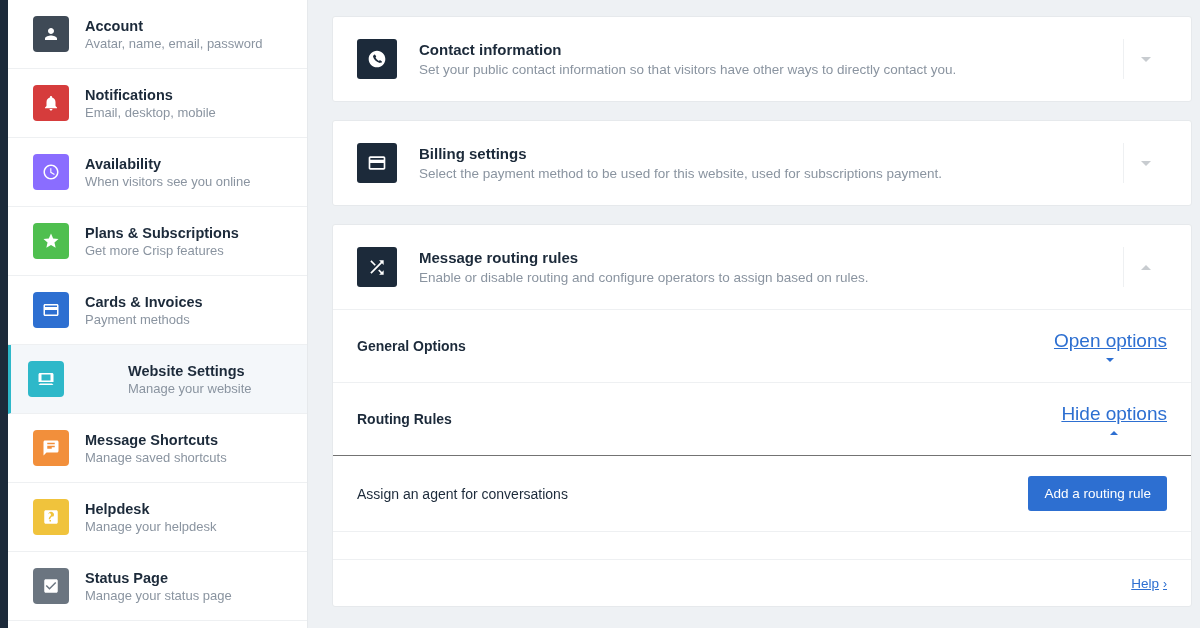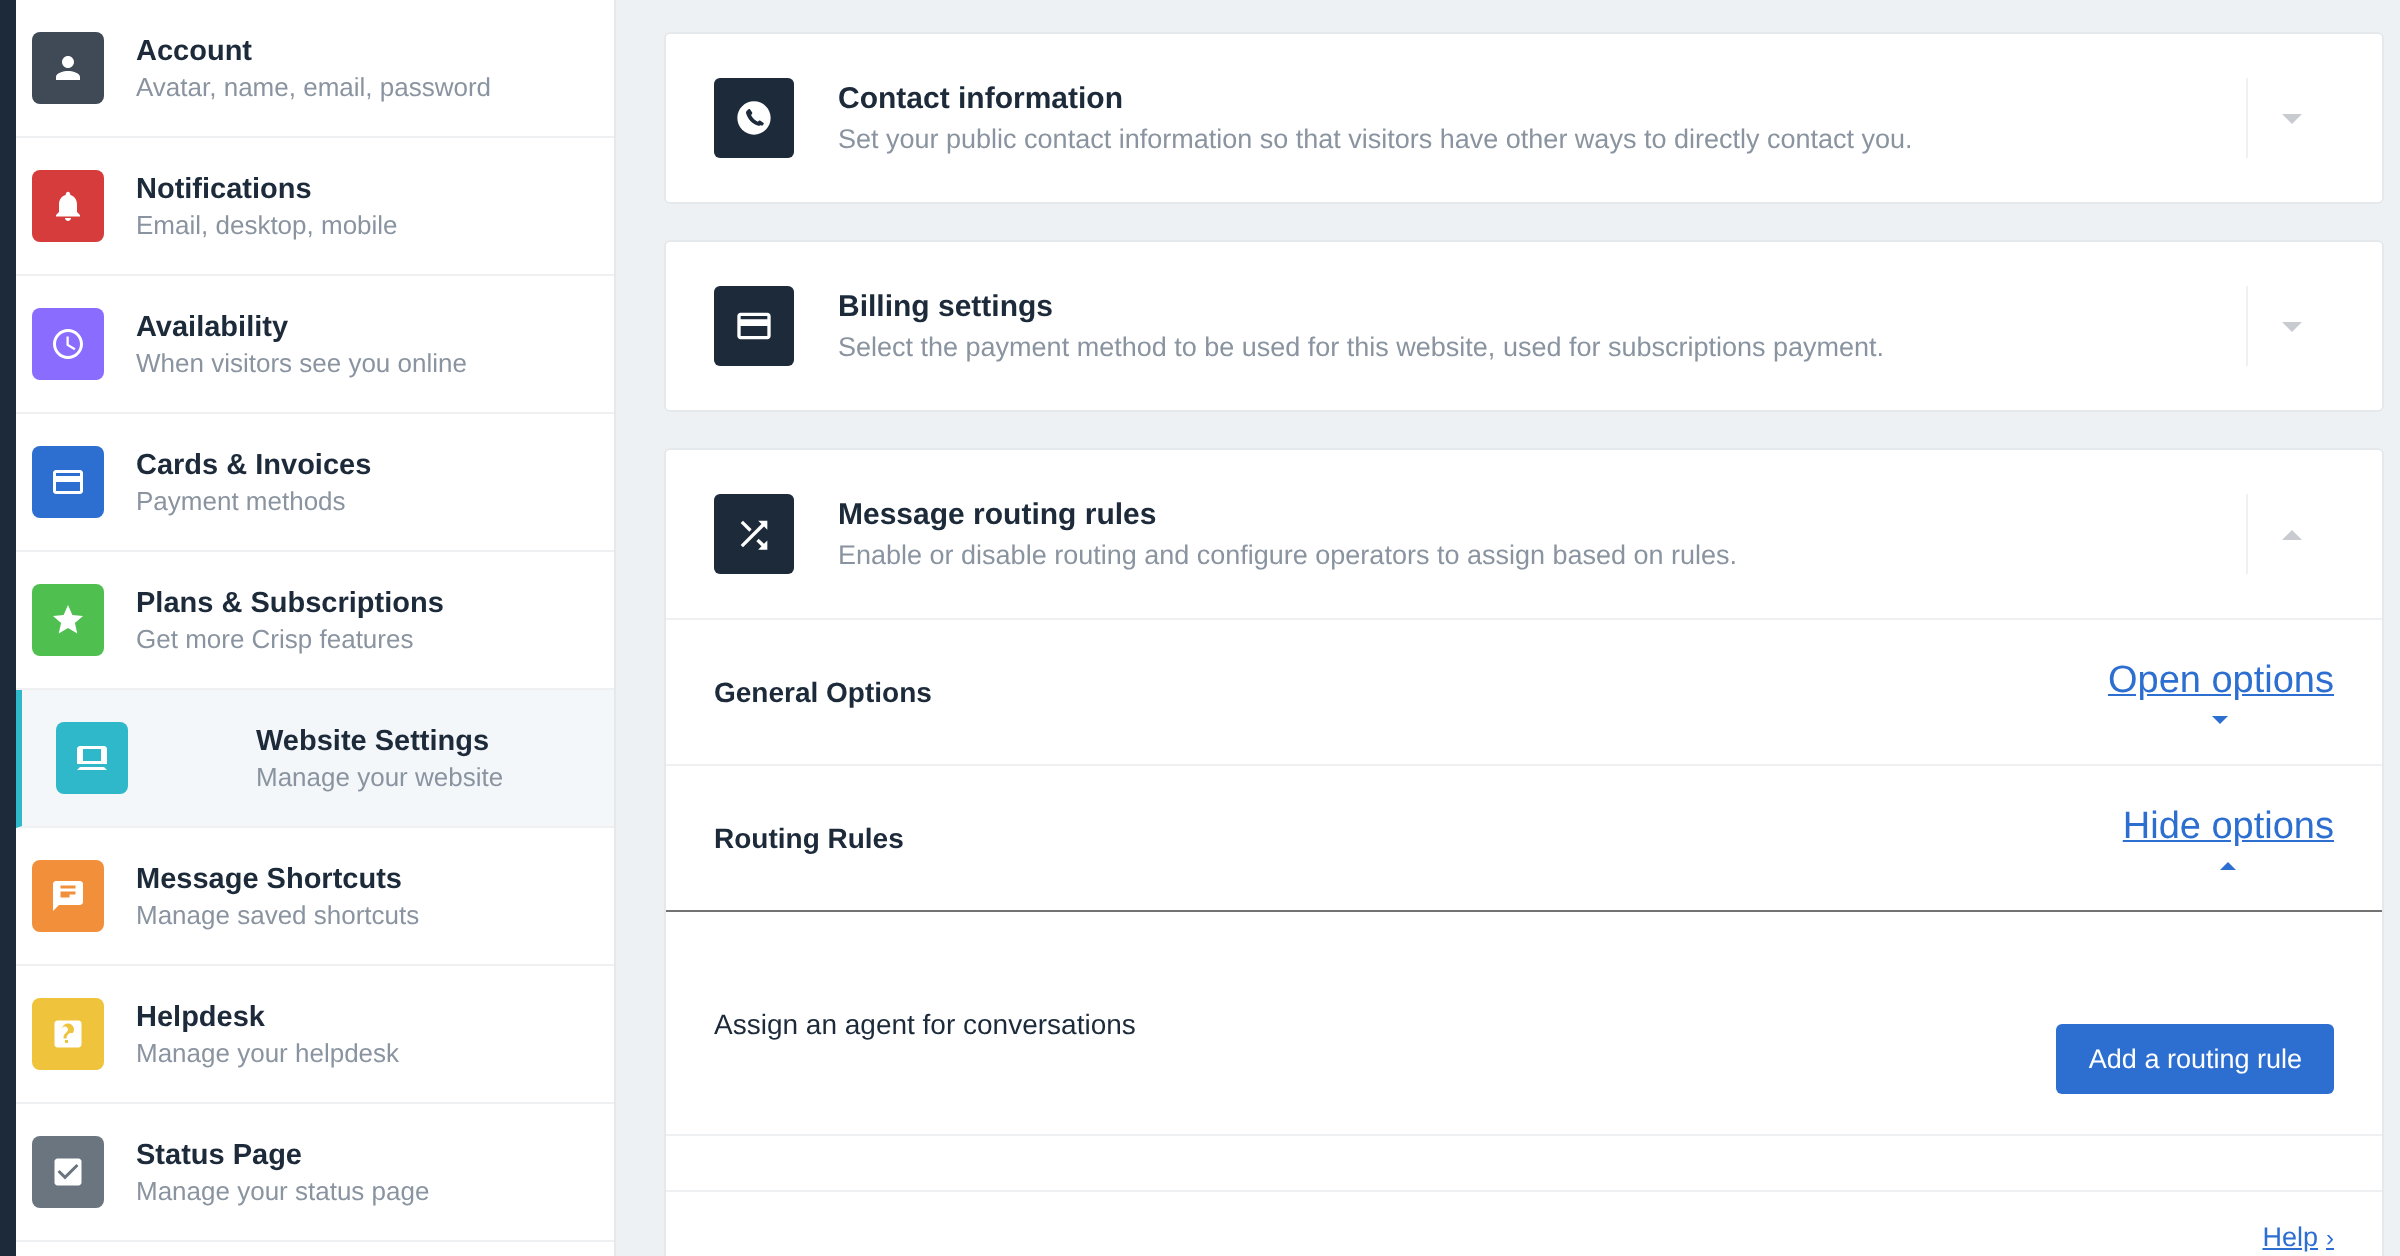--- a/index.html
+++ b/index.html
@@ -1,19 +1,19 @@
 <!DOCTYPE html>
 <html><head>
 <meta charset="utf-8">
 <style>
 * { margin: 0; padding: 0; box-sizing: border-box; }
 body { font-family: -apple-system, BlinkMacSystemFont, "Segoe UI", Helvetica, Arial, sans-serif; background: #eef1f4; width: 1200px; height: 628px; overflow: hidden; display: flex; }
 .leftbar { width: 8px; background: #1c2a3a; flex-shrink: 0; }
 .sidebar { width: 300px; background: #fff; border-right: 1px solid #e6e9ec; flex-shrink: 0; overflow-y: auto; }
-.sidebar-item { display: flex; align-items: center; padding: 16px 8px; border-bottom: 1px solid #eef0f2; cursor: pointer; }
+.sidebar-item { display: flex; align-items: center; padding: 16px 25px; border-bottom: 1px solid #eef0f2; cursor: pointer; }
 .sidebar-item.active { background: #f4f7fa; border-left: 3px solid #2eb8c9; padding-left: 17px; gap: 48px; }
 .sidebar-icon { width: 36px; height: 36px; border-radius: 4px; display: flex; align-items: center; justify-content: center; flex-shrink: 0; margin-right: 16px; }
 .sidebar-icon svg { width: 18px; height: 18px; fill: #fff; }
 .sidebar-text { display: flex; flex-direction: column; }
 .sidebar-title { font-size: 14.5px; font-weight: 700; color: #1c2a3a; }
 .sidebar-sub { font-size: 13px; color: #8a94a0; margin-top: 2px; }
 .ic-account{background:#3f4a56}.ic-bell{background:#d63c3c}.ic-clock{background:#8a6dff}.ic-card{background:#2d6fd1}.ic-star{background:#4fbf4f}.ic-laptop{background:#2eb8c9}.ic-chat{background:#f28f3b}.ic-help{background:#f0c33c}.ic-check{background:#6b7580}
 .main { flex: 1; padding: 16px 8px 0 24px; overflow-y: auto; }
 .panel { background: #fff; border: 1px solid #e6e9ec; border-radius: 3px; margin-bottom: 18px; }
 .panel-header { display: flex; align-items: center; padding: 22px 24px; }
@@ -27,21 +27,21 @@
 .chev.down { border-top: 5px solid #c8ccd0; }
 .chev.up { border-bottom: 5px solid #c8ccd0; }
 .section-row { display: flex; align-items: center; justify-content: space-between; padding: 20px 24px; border-top: 1px solid #eef0f2; }
 .section-label { font-size: 14px; font-weight: 600; color: #1c2a3a; }
 .link-action { font-size: 19px; color: #2d6fd1; text-decoration: underline; cursor: pointer; display: inline-flex; align-items: center; gap: 6px; flex-direction: column; }
 .link-action .chev { border-left-width:4px; border-right-width:4px; }
 .link-action .chev.down { border-top: 4px solid #2d6fd1; }
 .link-action .chev.up { border-bottom: 4px solid #2d6fd1; }
 .subrow { display: flex; align-items: center; justify-content: space-between; padding: 20px 24px; border-top: 1px solid #737373; }
 .subrow-label { font-size: 14px; color: #1c2a3a; }
-.btn-primary { background: #2d6fd1; color: #fff; border: none; border-radius: 3px; padding: 10px 16px; font-size: 13.5px; font-weight: 500; cursor: pointer; margin-top: 36px; }
+.btn-primary { background: #2d6fd1; color: #fff; border: none; border-radius: 3px; padding: 10px 16px; font-size: 13.5px; font-weight: 500; cursor: pointer; }
 .thinrow { border-top: 1px solid #eef0f2; padding: 6px 24px; height: 16px; }
 .help-row { border-top: 1px solid #eef0f2; padding: 14px 24px; text-align: right; margin-top: 12px; }
 .help-row a { font-size: 13.5px; color: #2d6fd1; text-decoration: underline; cursor: pointer; }
 .help-row .arr { font-size: 12px; color: #2d6fd1; margin-left: 4px; }
 </style>
 </head>
 <body>
 
 <div class="leftbar"></div>
 
@@ -77,40 +77,40 @@
           <path d="M12 2C6.5 2 2 6.5 2 12s4.5 10 10 10 10-4.5 10-10S17.5 2 12 2zm0 18c-4.4 0-8-3.6-8-8s3.6-8 8-8 8 3.6 8 8-3.6 8-8 8zm.5-13H11v6l5.2 3.1.8-1.3-4.5-2.7V7z"></path>
         </svg>
       </div>
     <div class="sidebar-text">
       <span class="sidebar-title">Availability</span>
       <span class="sidebar-sub">When visitors see you online</span>
     </div>
   </div>
 
   <div class="sidebar-item">
+    <div class="sidebar-icon ic-star">
+        <svg viewBox="0 0 24 24">
+          <path d="M12 17.3L18.2 21l-1.6-7 5.4-4.7-7.1-.6L12 2 9.1 8.7 2 9.3l5.4 4.7-1.6 7z"></path>
+        </svg>
+      </div>
+    <div class="sidebar-text">
+      <span class="sidebar-title">Plans &amp; Subscriptions</span>
+      <span class="sidebar-sub">Get more Crisp features</span>
+    </div>
+  </div>
+
+  <div class="sidebar-item">
     <div class="sidebar-icon ic-card">
         <svg viewBox="0 0 24 24">
           <path d="M20 4H4c-1.1 0-2 .9-2 2v12c0 1.1.9 2 2 2h16c1.1 0 2-.9 2-2V6c0-1.1-.9-2-2-2zm0 14H4v-6h16v6zm0-10H4V6h16v2z"></path>
         </svg>
       </div>
     <div class="sidebar-text">
       <span class="sidebar-title">Cards &amp; Invoices</span>
       <span class="sidebar-sub">Payment methods</span>
-    </div>
-  </div>
-
-  <div class="sidebar-item">
-    <div class="sidebar-icon ic-star">
-        <svg viewBox="0 0 24 24">
-          <path d="M12 17.3L18.2 21l-1.6-7 5.4-4.7-7.1-.6L12 2 9.1 8.7 2 9.3l5.4 4.7-1.6 7z"></path>
-        </svg>
-      </div>
-    <div class="sidebar-text">
-      <span class="sidebar-title">Plans &amp; Subscriptions</span>
-      <span class="sidebar-sub">Get more Crisp features</span>
     </div>
   </div>
 
   <div class="sidebar-item active">
     <div class="sidebar-icon ic-laptop">
         <svg viewBox="0 0 24 24">
           <path d="M20 18l2 2H2l2-2h16zM20 4H4c-1.1 0-2 .9-2 2v10h20V6c0-1.1-.9-2-2-2zm-2 10H6V6h12v8z"></path>
         </svg>
       </div>
     <div class="sidebar-text">

